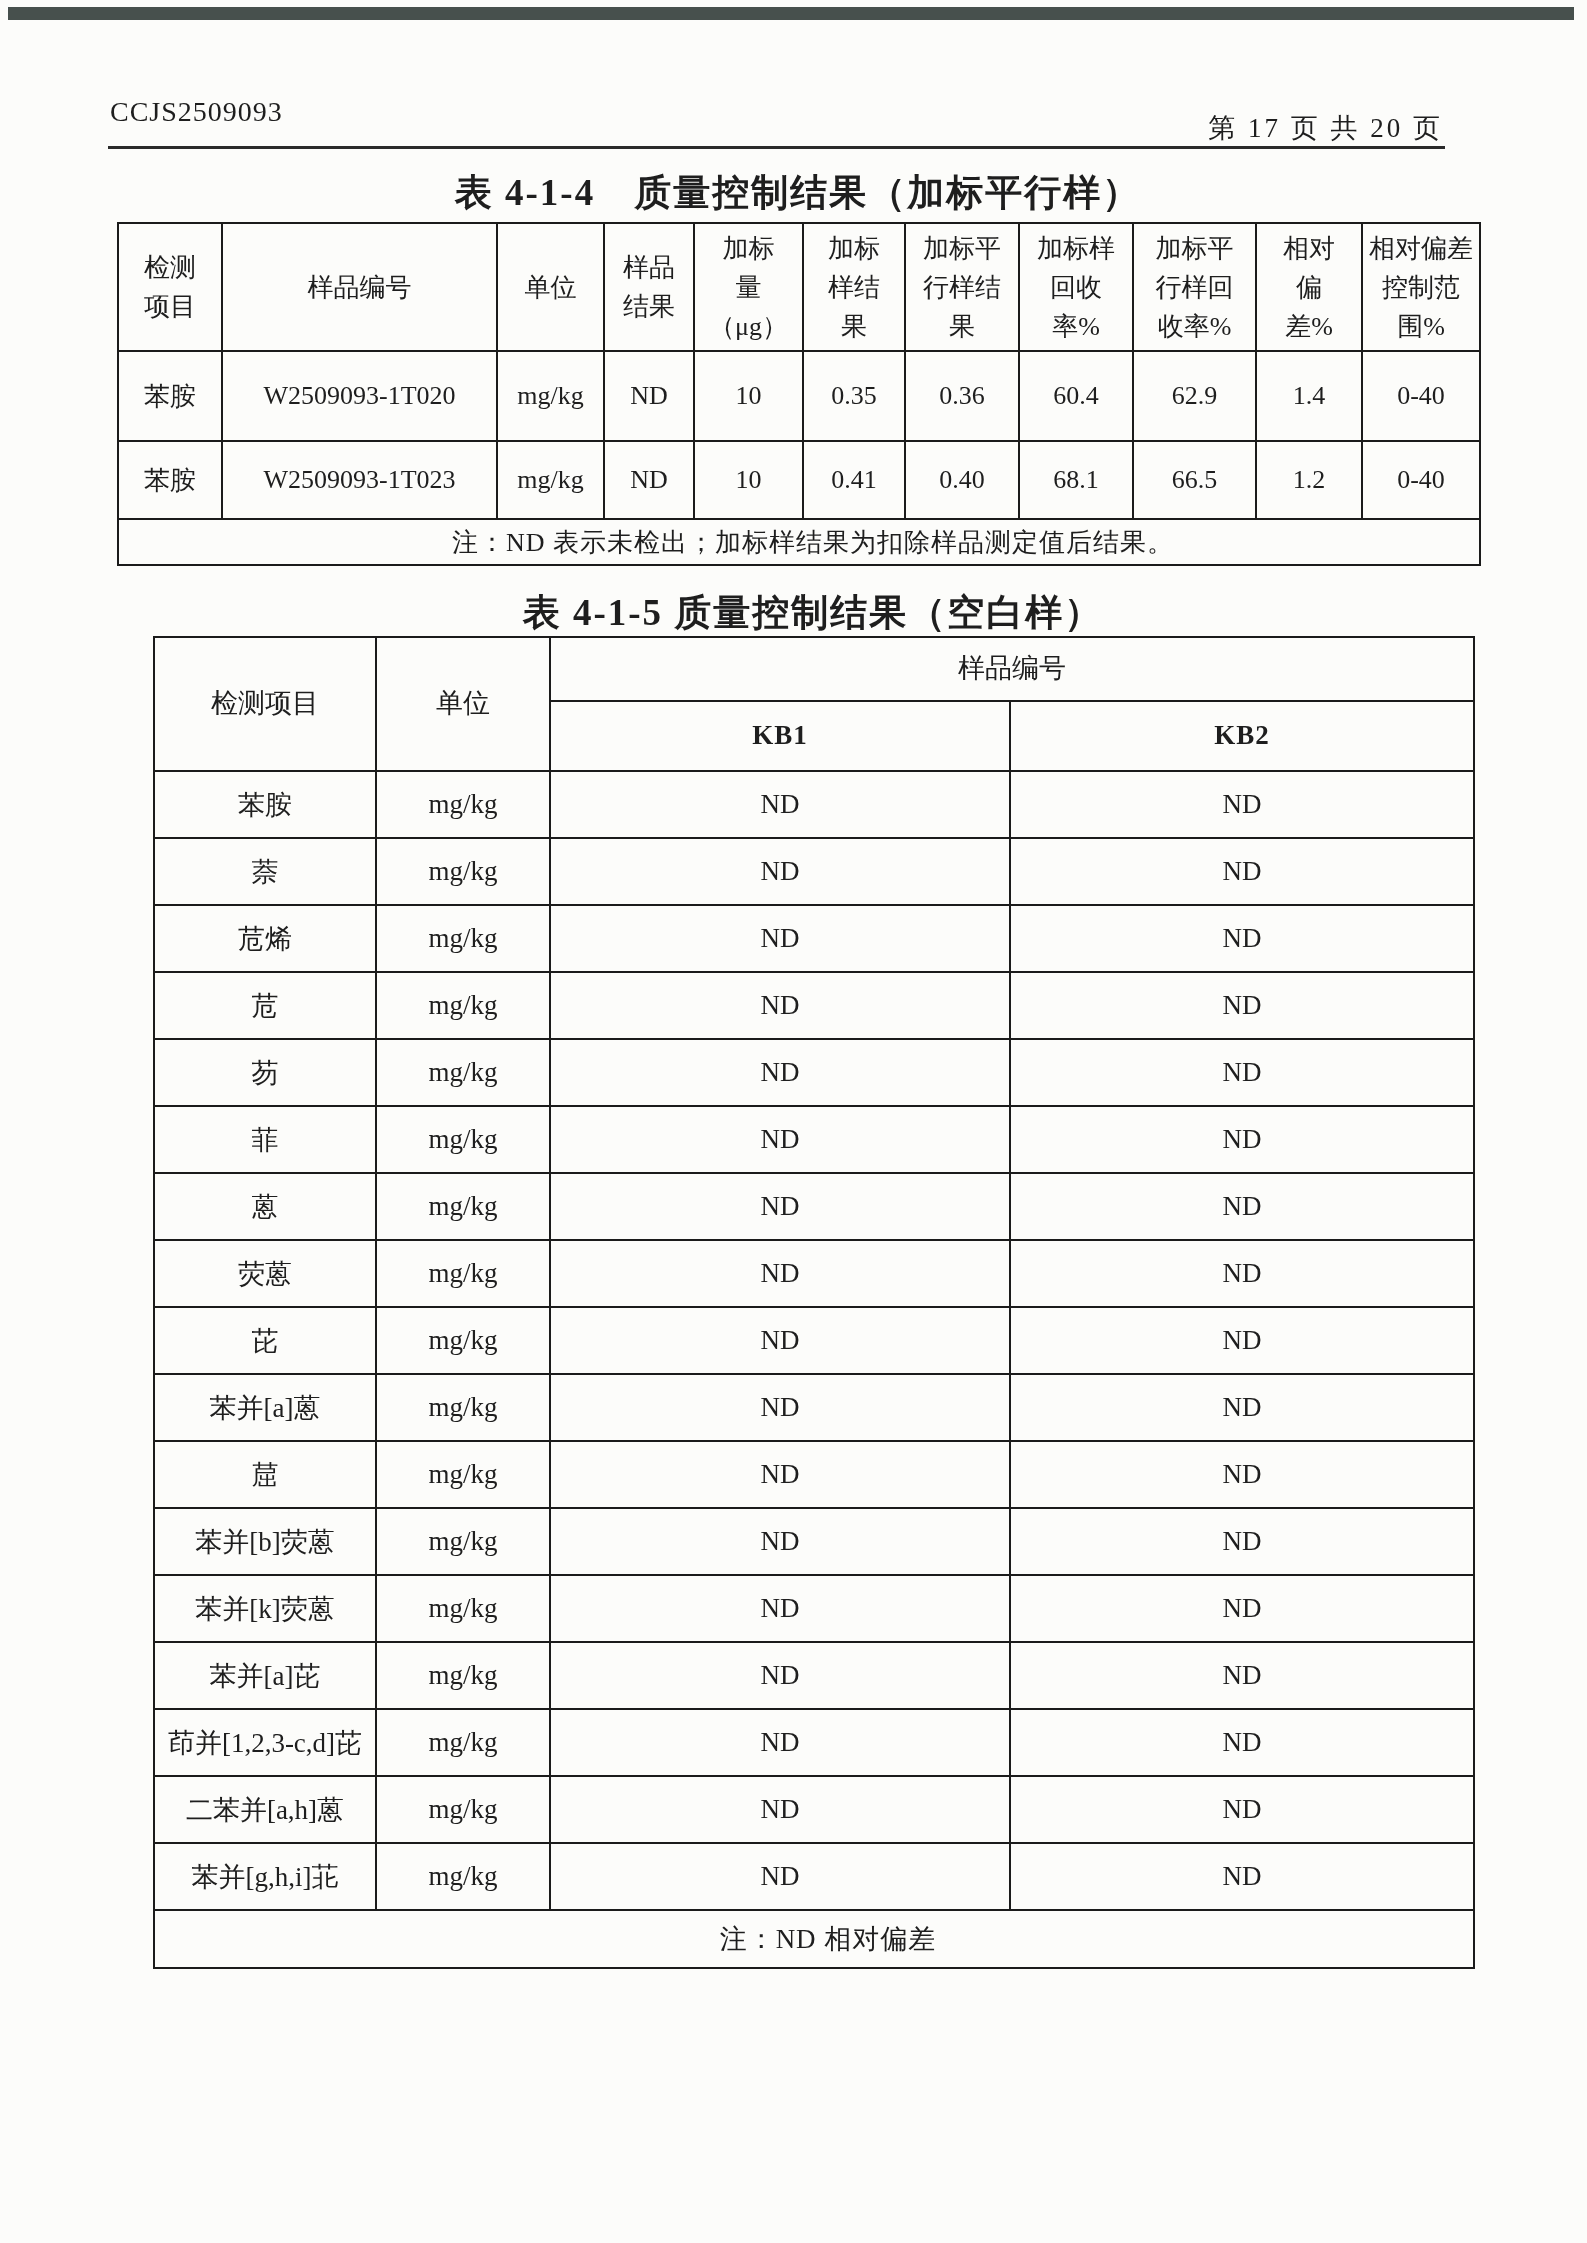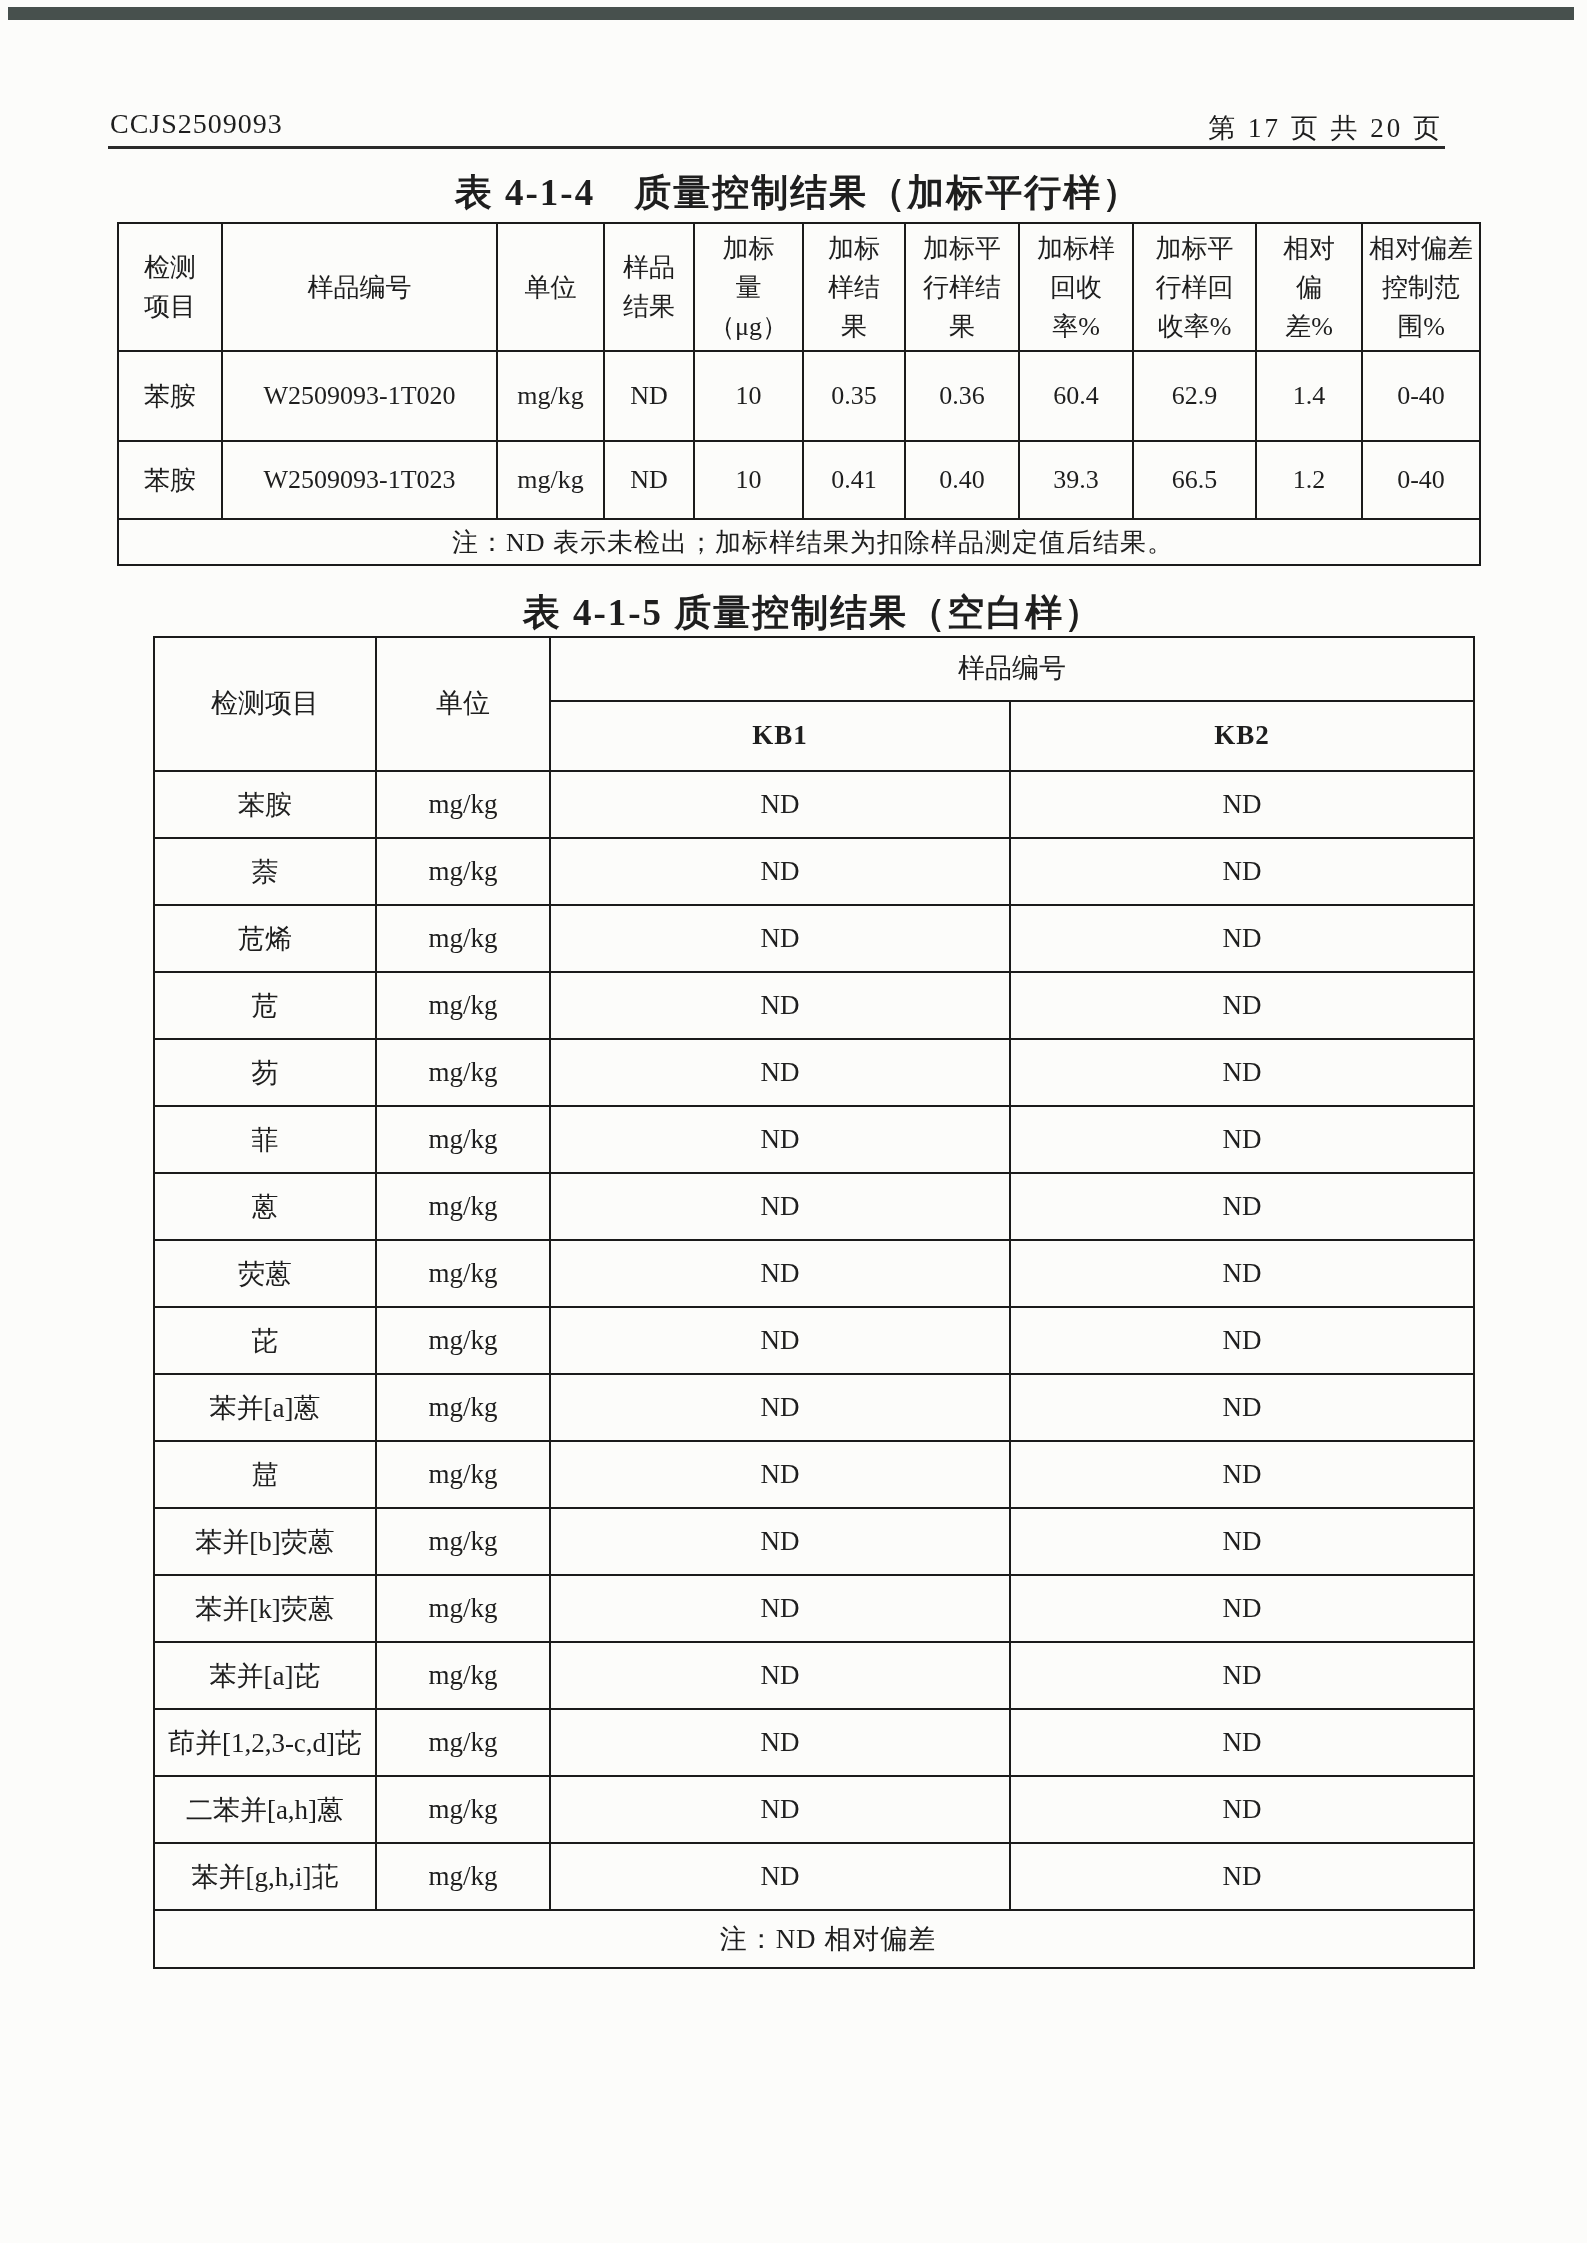--- a/index.html
+++ b/index.html
@@ -22,21 +22,21 @@
     position: absolute;
     left: 8px;
     top: 7px;
     width: 1566px;
     height: 13px;
     background: #47504d;
   }
   .hdr-left {
     position: absolute;
     left: 110px;
-    top: 108px;
+    top: 96px;
     font-size: 28px;
     letter-spacing: 1px;
   }
   .hdr-right {
     position: absolute;
     right: 144px;
     top: 110px;
     font-size: 27px;
     letter-spacing: 3px;
   }
@@ -161,21 +161,21 @@
           <td>0-40</td>
         </tr>
         <tr style="height: 78px;">
           <td>苯胺</td>
           <td>W2509093-1T023</td>
           <td>mg/kg</td>
           <td>ND</td>
           <td>10</td>
           <td>0.41</td>
           <td>0.40</td>
-          <td>39.3</td>
+          <td>68.1</td>
           <td>66.5</td>
           <td>1.2</td>
           <td>0-40</td>
         </tr>
       </tbody>
     <tfoot>
       <tr style="height:46px;">
         <td colspan="11" class="note-cell">注：ND 表示未检出；加标样结果为扣除样品测定值后结果。</td>
       </tr>
     </tfoot>

